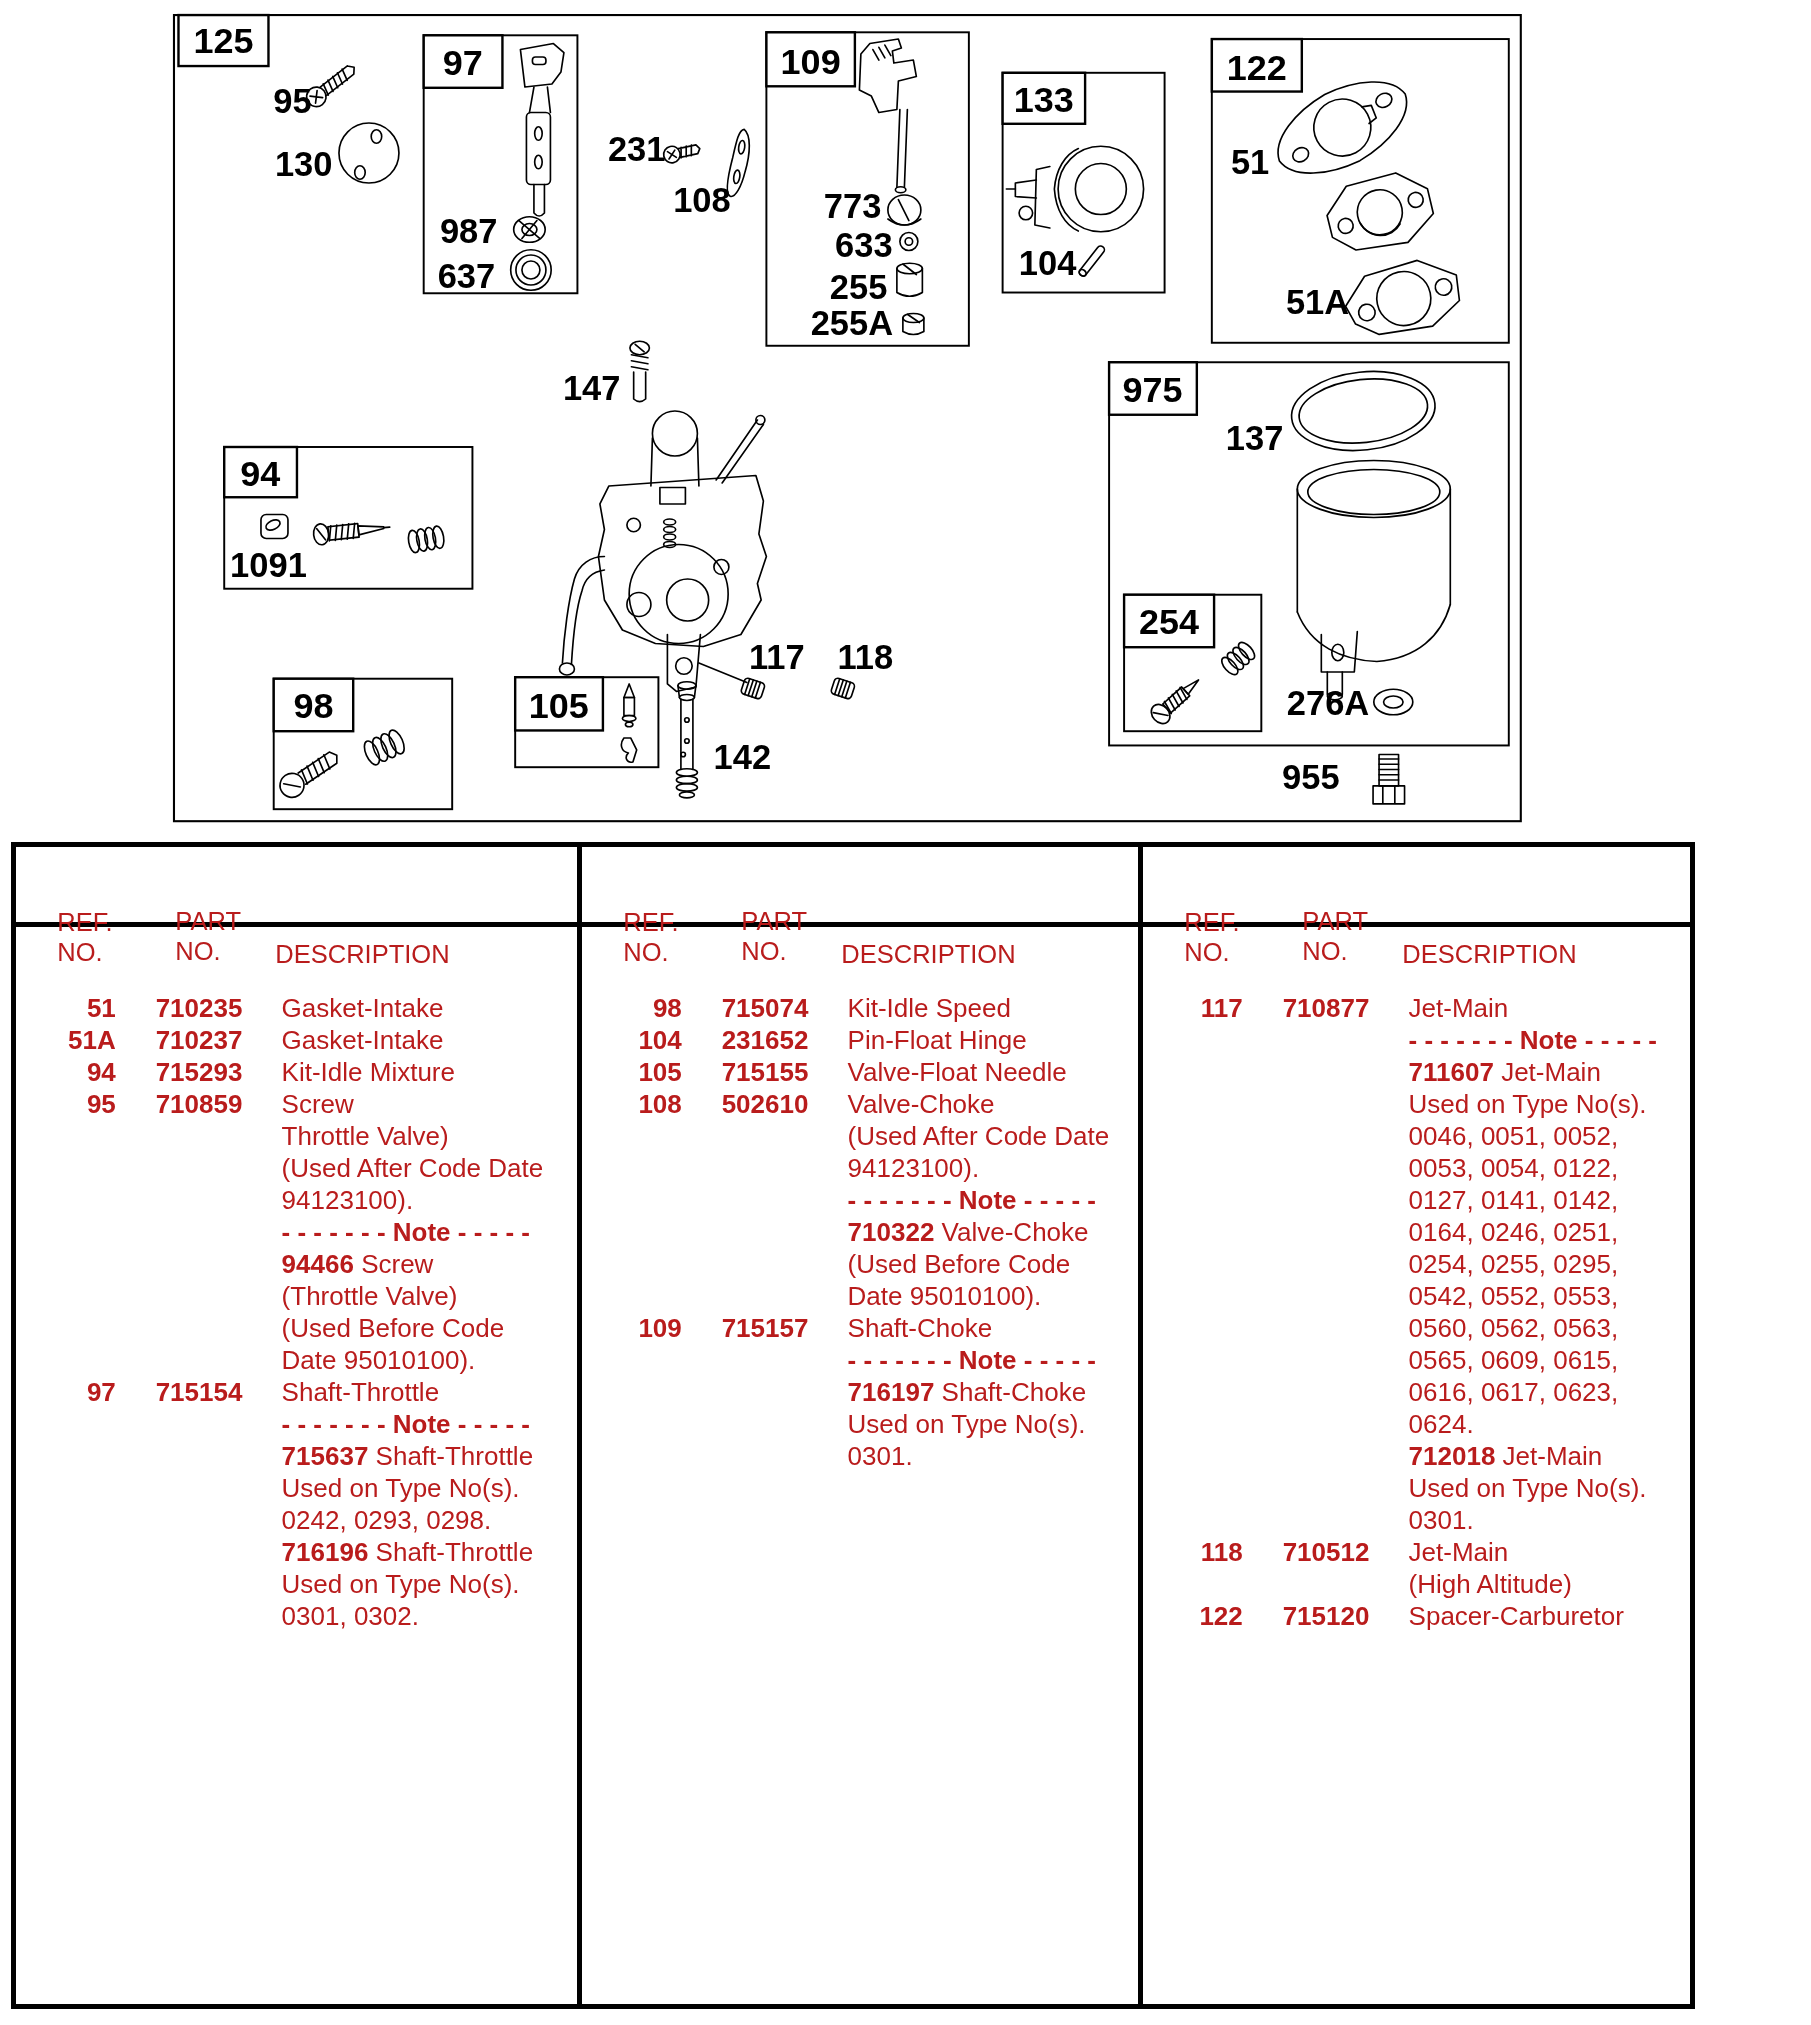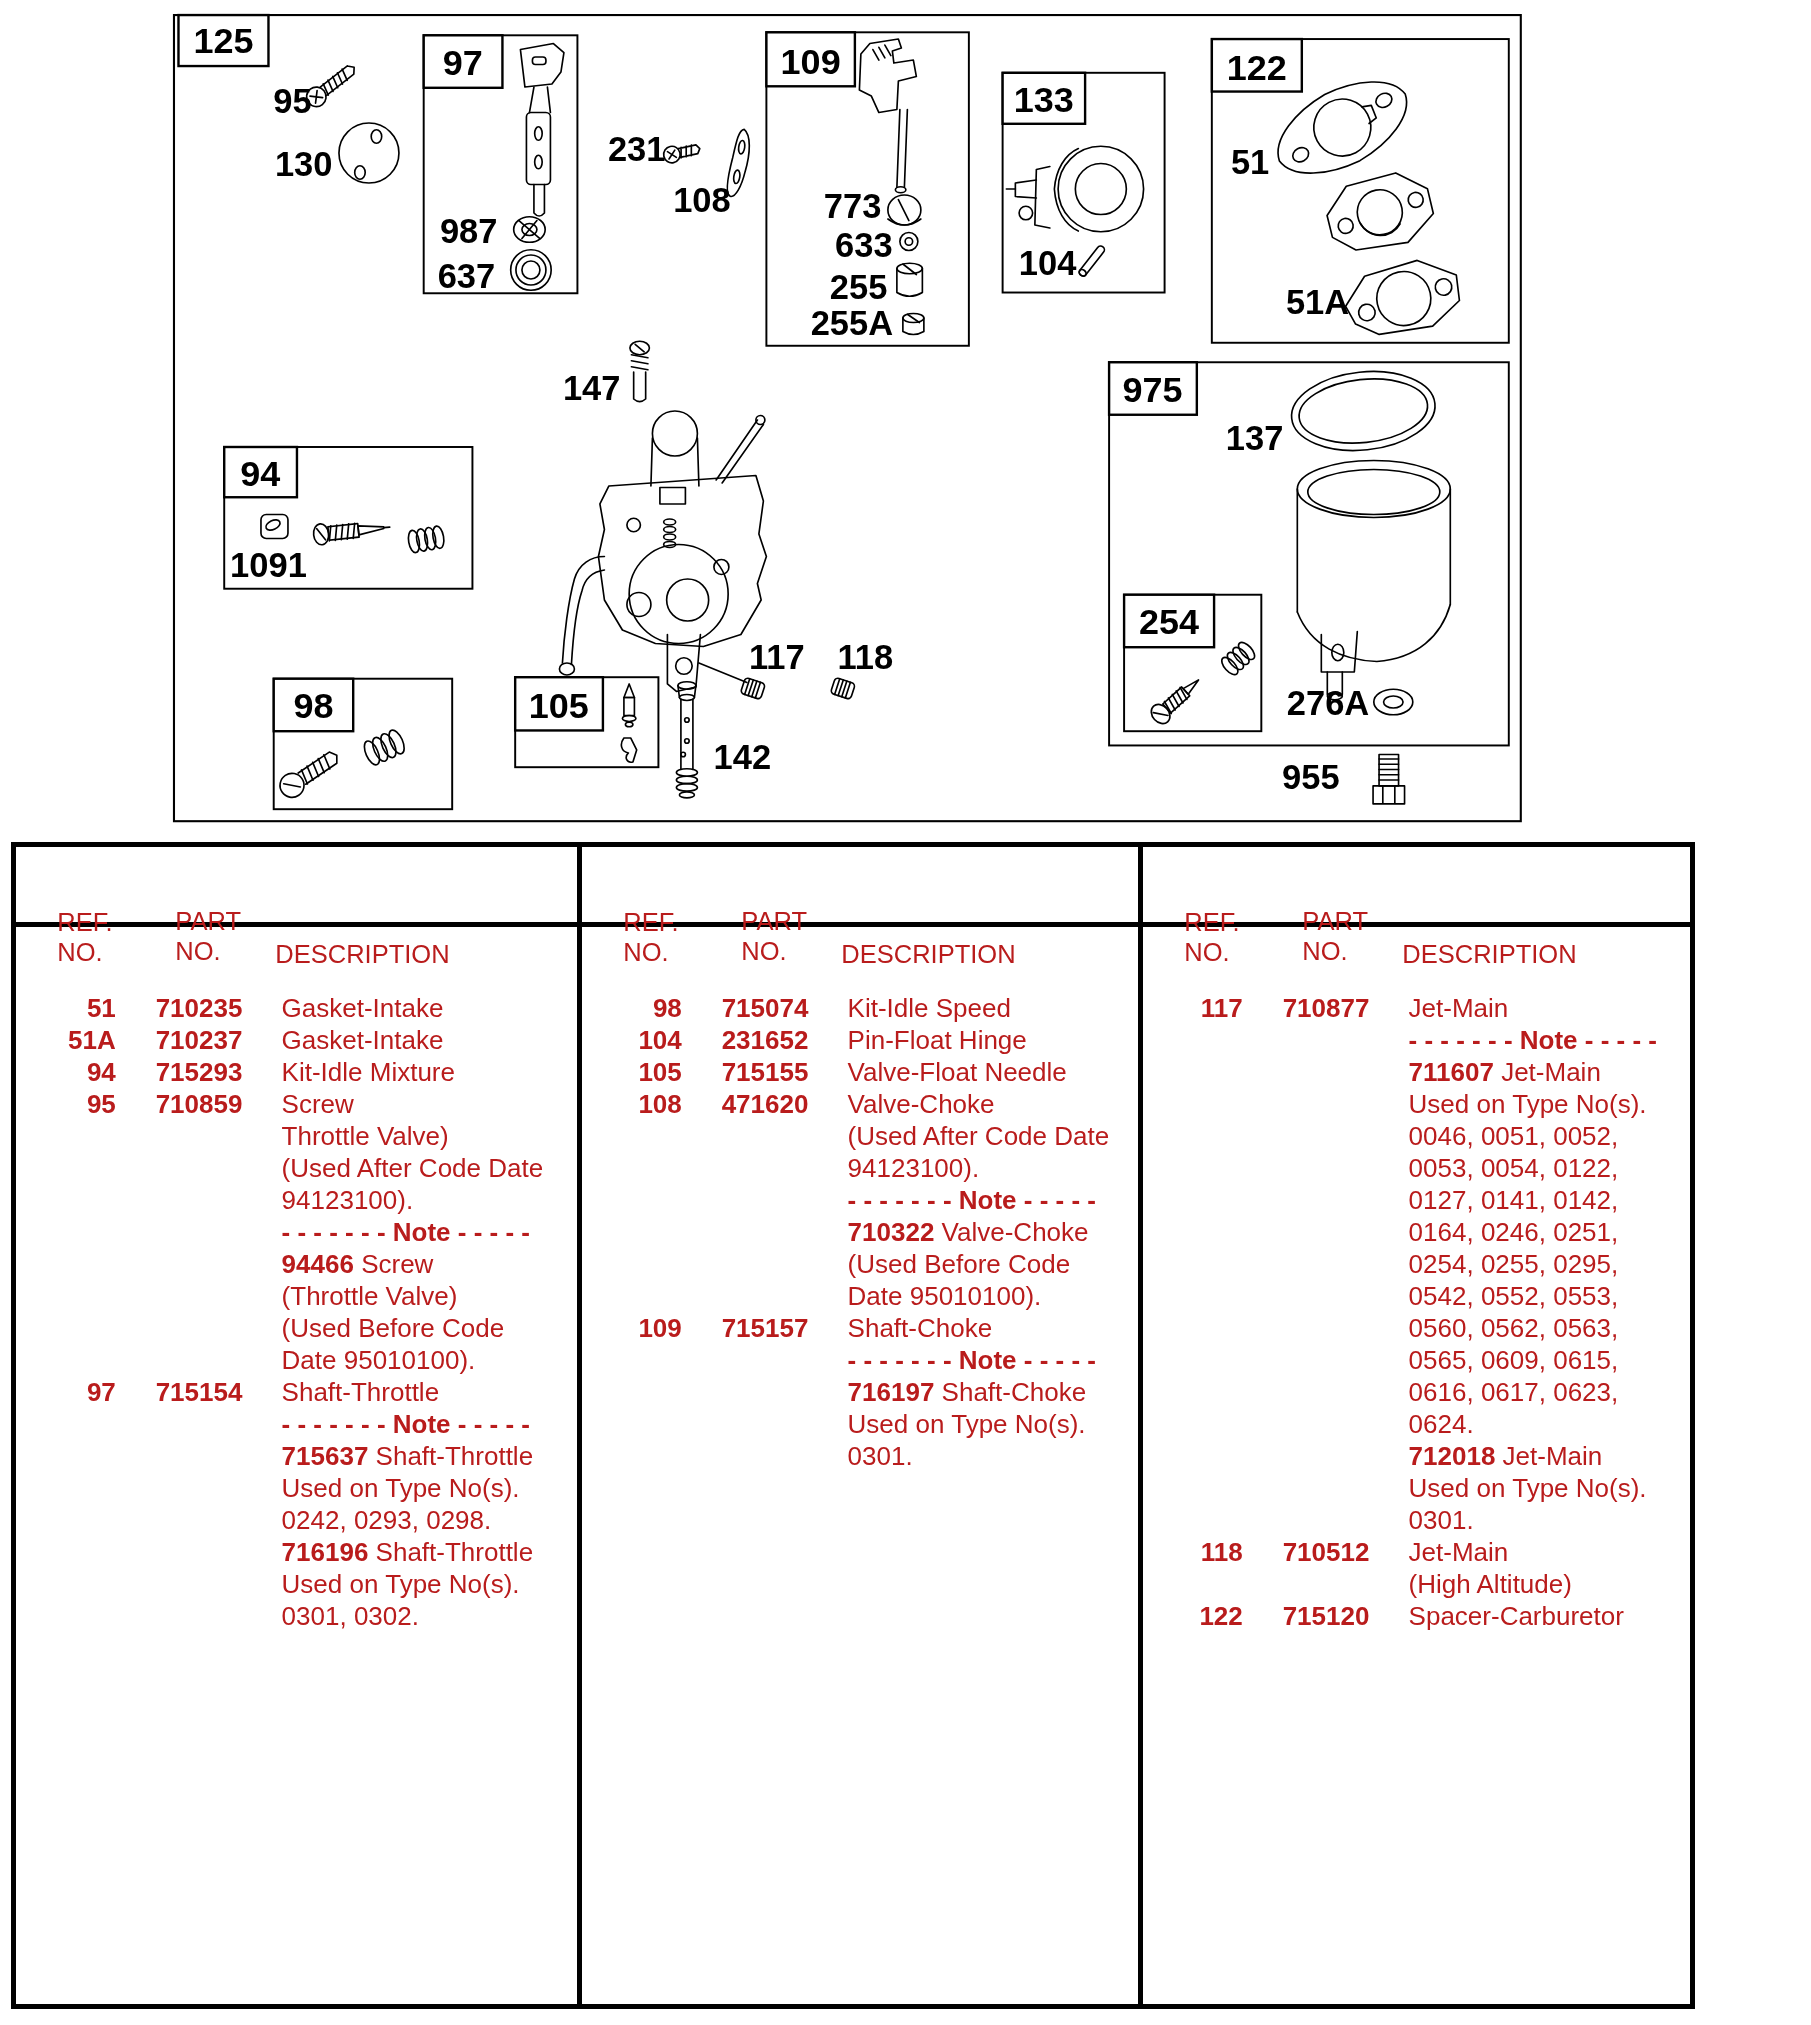--- a/index.html
+++ b/index.html
@@ -431,21 +431,21 @@
           </div>
           <div class="row">
             <div class="c-ref">105</div>
             <div class="c-part">715155</div>
             <div class="c-desc">
               <div class="dline"><span>Valve-Float Needle</span></div>
             </div>
           </div>
           <div class="row">
             <div class="c-ref">108</div>
-            <div class="c-part">471620</div>
+            <div class="c-part">502610</div>
             <div class="c-desc">
               <div class="dline"><span>Valve-Choke</span></div>
               <div class="dline"><span>(Used After Code Date</span></div>
               <div class="dline"><span>94123100).</span></div>
               <div class="dline"><span class="bold">- - - - - - - Note - - - - -</span></div>
               <div class="dline"><span class="bold">710322</span><span> Valve-Choke</span></div>
               <div class="dline"><span>(Used Before Code</span></div>
               <div class="dline"><span>Date 95010100).</span></div>
             </div>
           </div>

